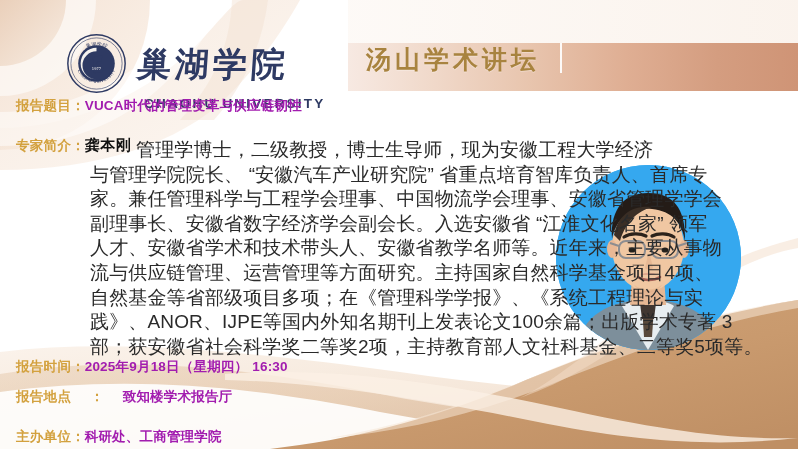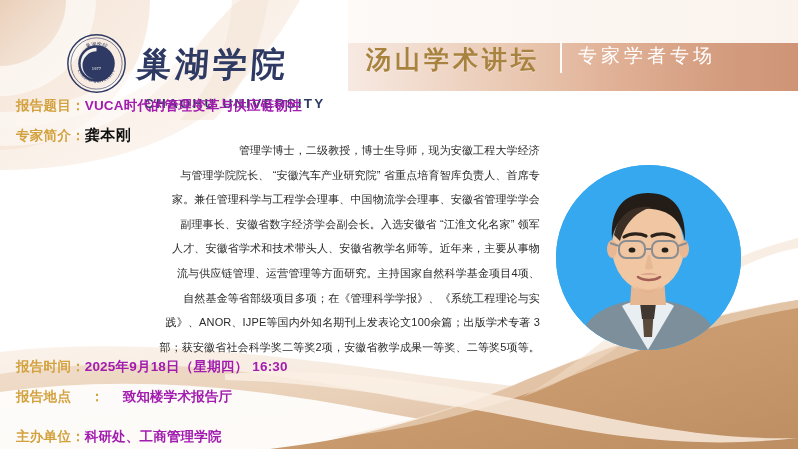--- a/index.html
+++ b/index.html
@@ -63,32 +63,32 @@
     color:#d3a13e; font-size:13.5px; font-weight:700;
     letter-spacing:0.3px; white-space:nowrap;
   }
   .val {
     color:#a21caf; font-size:13.5px; font-weight:700;
     letter-spacing:0.2px; white-space:nowrap;
   }
   .colon { color:#d3a13e; font-size:13.5px; font-weight:700; }
 
   #r-title { left:16px; top:97px; }
-  #r-bio   { left:16px; top:126px;justify-content:space-between; }
+  #r-bio   { left:16px; top:136px;justify-content:space-between; }
   #r-time  { left:16px; top:358px; }
   #r-place { left:16px; top:388px;gap:19px; }
   #r-org   { left:16px; top:428px; }
 
   .bio-name {
     color:#111; font-size:15px; font-weight:700;
     letter-spacing:0.5px; margin-right:3px;
   }
   .bio-body {
     position:absolute; left:90px; top:138px; width:450px;
-    color:#2a2a2a; font-size:11px; line-height:24.6px;
+    color:#2a2a2a; font-size:19px; line-height:24.6px;
     letter-spacing:0.15px; text-align:right;
   }
   .bio-line { display:block; white-space:nowrap; }
   
   .portrait {
     position:absolute; left:556px; top:165px; width:185px; height:185px;
     border-radius:50%; overflow:hidden;
     background:#35a8ef;
   }
   .portrait svg { display:block; }
@@ -189,21 +189,20 @@
           </text>
         </svg>
         <div class="logo-cn">巢湖学院</div>
       </div>
       <div class="logo-en">CHAOHU UNIVERSITY</div>
     </div>
 
     <div class="banner">
       <span class="banner-main">汤山学术讲坛</span>
       <span class="banner-div"></span>
-      <span class="banner-sub">专家学者专场</span>
     </div>
   </div>
 
   <div class="portrait">
     <svg viewBox="0 0 185 185" width="185" height="185">
       <rect x="0" y="0" width="185" height="185" fill="#35a8ef"></rect>
 
       <path d="M20,185 C26,150 52,136 92,134 C132,136 158,150 166,185 Z" fill="#7d8f9b"></path>
       <path d="M66,141 L92,185 L118,141 C110,134 76,134 66,141 Z" fill="#e8eef1"></path>
       <path d="M86,142 L98,142 L96,172 L88,172 Z" fill="#5a4a3c"></path>
@@ -259,21 +258,21 @@
 
     <div class="bio-body">
       <span class="bio-line" style="text-indent:46px;">管理学博士，二级教授，博士生导师，现为安徽工程大学经济</span>
       <span class="bio-line">与管理学院院长、 “安徽汽车产业研究院” 省重点培育智库负责人、首席专</span>
       <span class="bio-line">家。兼任管理科学与工程学会理事、中国物流学会理事、安徽省管理学学会</span>
       <span class="bio-line">副理事长、安徽省数字经济学会副会长。入选安徽省 “江淮文化名家” 领军</span>
       <span class="bio-line">人才、安徽省学术和技术带头人、安徽省教学名师等。近年来，主要从事物</span>
       <span class="bio-line">流与供应链管理、运营管理等方面研究。主持国家自然科学基金项目4项、</span>
       <span class="bio-line">自然基金等省部级项目多项；在《管理科学学报》、《系统工程理论与实</span>
       <span class="bio-line">践》、ANOR、IJPE等国内外知名期刊上发表论文100余篇；出版学术专著 3</span>
-      <span class="bio-line">部；获安徽省社会科学奖二等奖2项，安徽省教学成果一等奖、二等奖5项等。</span>
+      <span class="bio-line">部；获安徽省社会科学奖二等奖2项，主持教育部人文社科基金、二等奖5项等。</span>
     </div>
 
     <div class="row" id="r-time">
       <span class="lbl">报告时间</span>
       <span class="colon">：</span>
       <span class="val">2025年9月18日（星期四） 16:30</span>
     </div>
 
     <div class="row" id="r-place">
       <span class="lbl">报告地点</span>

